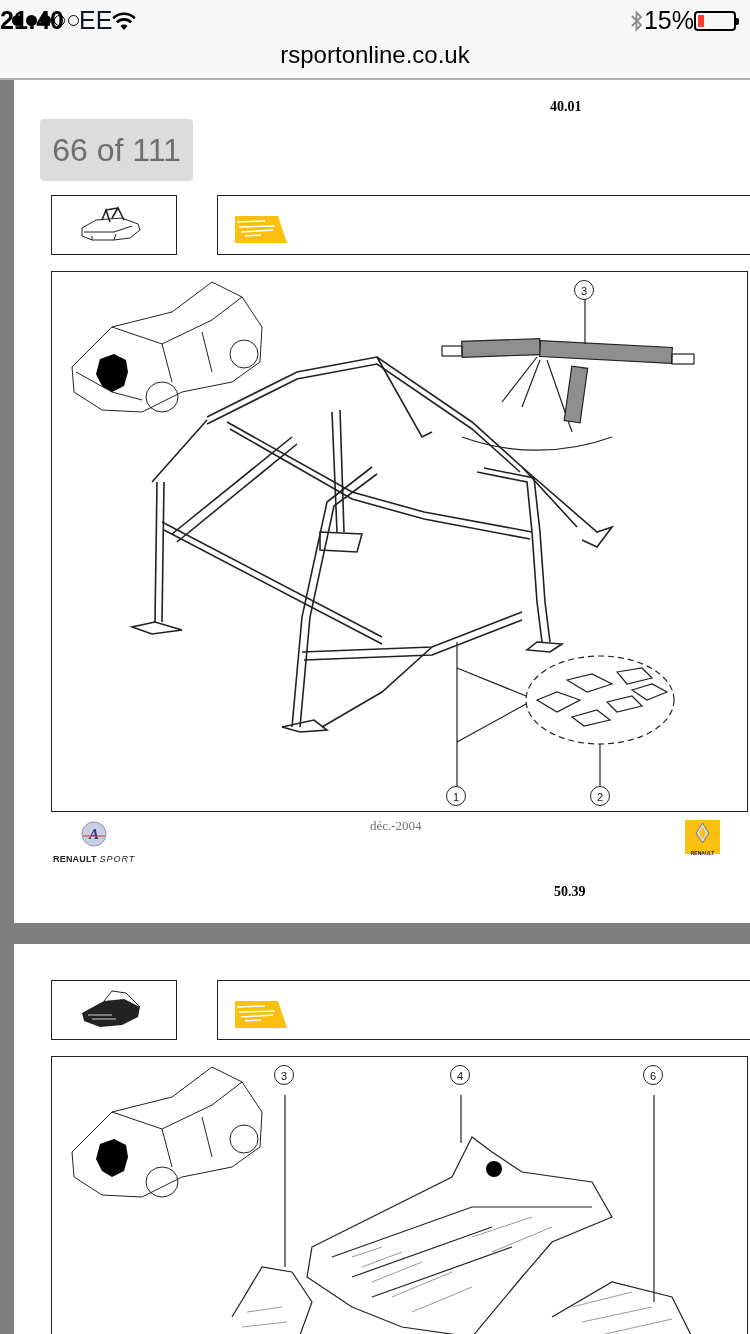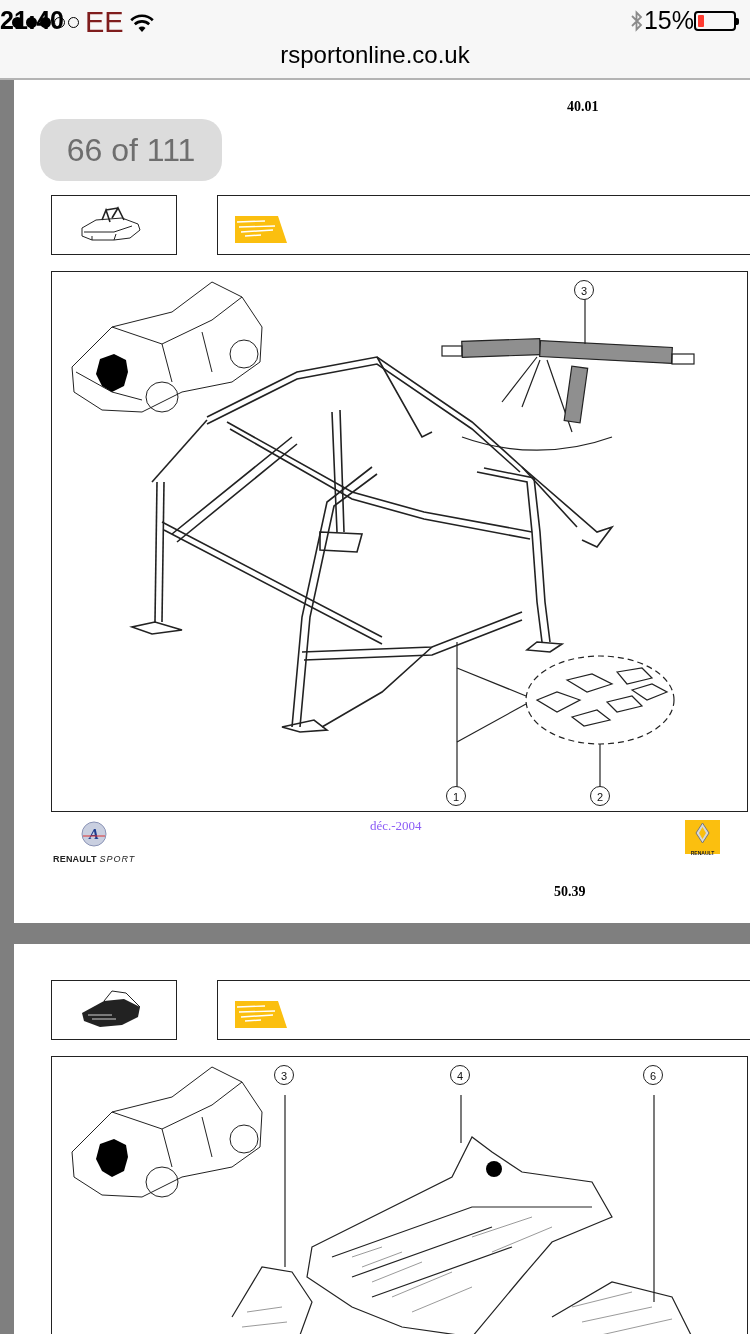--- a/index.html
+++ b/index.html
@@ -1,36 +1,36 @@
 <!DOCTYPE html>
 <html><head>
 <meta charset="utf-8">
 <style>
   html,body{margin:0;padding:0;}
   body{width:750px;height:1334px;overflow:hidden;position:relative;background:#7f7f7f;font-family:"Liberation Sans",sans-serif;}
   .statusbar{position:absolute;left:0;top:0;width:750px;height:40px;background:#f7f7f7;}
   .urlbar{position:absolute;left:0;top:40px;width:750px;height:38px;background:#f7f7f7;border-bottom:2px solid #b4b4b4;padding-left:10px;}
-  .sb-left{position:absolute;left:12px;top:6px;font-size:29px;color:#7f1d1d;display:flex;align-items:center;gap:6px;}
+  .sb-left{position:absolute;left:12px;top:6px;font-size:25px;color:#0f172a;display:flex;align-items:center;}
   .dots{display:flex;gap:3px;align-items:center;}
   .dot{width:11px;height:11px;border-radius:50%;background:#000;box-sizing:border-box;}
   .dot.empty{background:transparent;border:1.5px solid #000;}
   .sb-time{position:absolute;left:0;width:668px;top:6px;text-align:left;font-size:25px;font-weight:bold;color:#000;}
   .sb-right{position:absolute;right:14px;top:6px;display:flex;align-items:center;font-size:25px;color:#000;}
   .battery{width:42px;height:20px;border:2px solid #000;border-radius:4px;box-sizing:border-box;position:relative;}
   .battery .lvl{position:absolute;left:2px;top:2px;width:6px;height:12px;background:#ff3b30;border-radius:1px;}
   .battery:after{content:"";position:absolute;right:-5px;top:5px;width:3px;height:7px;background:#000;border-radius:0 2px 2px 0;}
   .url{position:absolute;left:0;top:0;width:750px;text-align:center;font-size:24px;line-height:30px;color:#000;}
   .page{position:absolute;left:14px;width:736px;background:#fff;}
   .page1{top:80px;height:843px;}
   .page2{top:944px;height:390px;}
   .pgnum{position:absolute;font-family:"Liberation Serif",serif;font-weight:bold;font-size:14px;color:#000;}
   .box{position:absolute;border:1.5px solid #222;box-sizing:border-box;background:#fff;}
-  .counter{position:absolute;left:40px;top:119px;width:182px;height:62px;background:#dcdcdc;border-radius:20px;color:#6e6e6e;font-size:32px;line-height:62px;text-align:center;}
+  .counter{position:absolute;left:40px;top:119px;width:153px;height:62px;background:#dcdcdc;border-radius:4px;color:#6e6e6e;font-size:32px;line-height:62px;text-align:center;}
   .yellow{position:absolute;}
-  .footer-date{position:absolute;font-family:"Liberation Serif",serif;font-size:13px;color:#8b5cf6;}
+  .footer-date{position:absolute;font-family:"Liberation Serif",serif;font-size:13px;color:#737373;}
   .rsport{position:absolute;font-size:9px;font-weight:bold;color:#222;letter-spacing:0.2px;}
   .rsport i{font-style:italic;font-weight:normal;letter-spacing:1px;}
   .callout{position:absolute;width:20px;height:20px;border:1.2px solid #222;border-radius:50%;font-size:11px;line-height:20px;text-align:center;background:#fff;color:#111;box-sizing:border-box;}
 </style>
 </head>
 <body>
 
 <div class="statusbar">
   <div class="sb-left">
     <div class="dots">
@@ -57,21 +57,21 @@
         <div class="lvl"></div>
       </div>
   </div>
 </div>
 
 <div class="urlbar">
   <div class="url">rsportonline.co.uk</div>
 </div>
 
 <div class="page page1">
-  <div class="pgnum" style="left:553px;top:19px;">40.01</div>
+  <div class="pgnum" style="left:536px;top:19px;">40.01</div>
 
   <div class="box" style="left:37px;top:115px;width:126px;height:60px;">
     <svg width="124" height="58" viewBox="0 0 124 58">
       <g fill="none" stroke="#222" stroke-width="1">
         <path d="M30 32 L44 24 L70 22 L86 28 L88 34 L78 42 L62 44 L40 44 L30 40 Z"></path>
         <path d="M32 36 L62 36 L80 30"></path>
         <path d="M40 44 L40 40 M62 44 L64 38"></path>
         <path d="M50 24 L54 14 L58 26" stroke-width="1.6"></path>
         <path d="M60 22 L66 12 L72 24" stroke-width="1.6"></path>
         <path d="M54 14 L66 12" stroke-width="1.6"></path>

